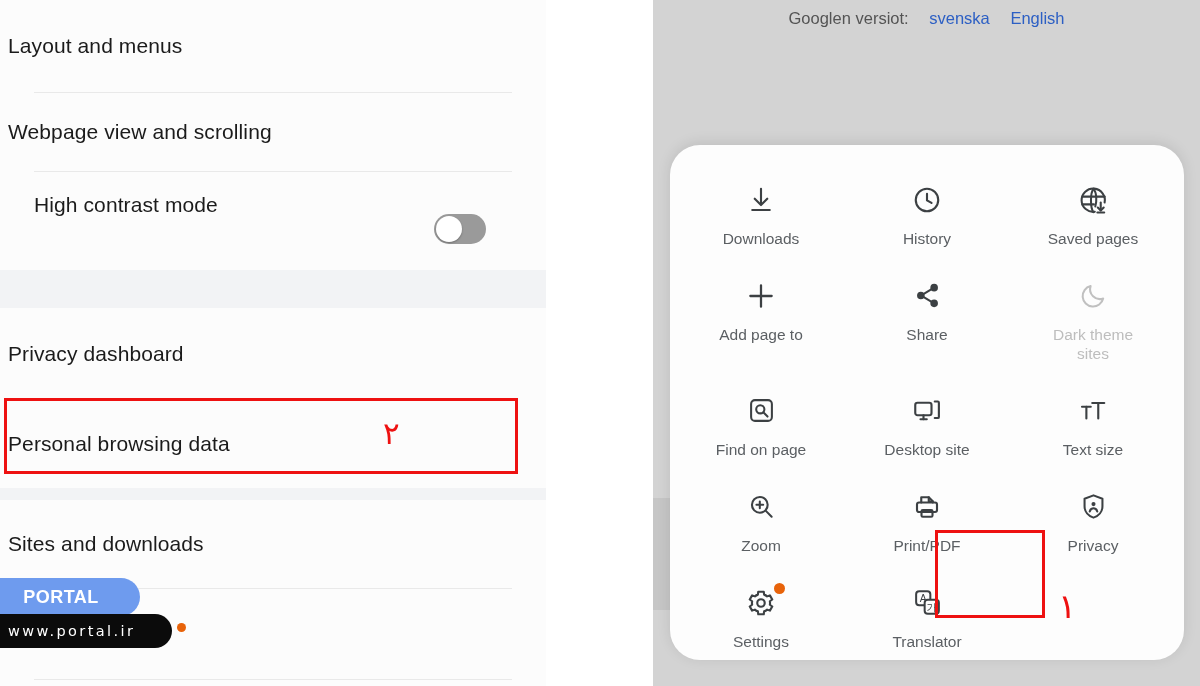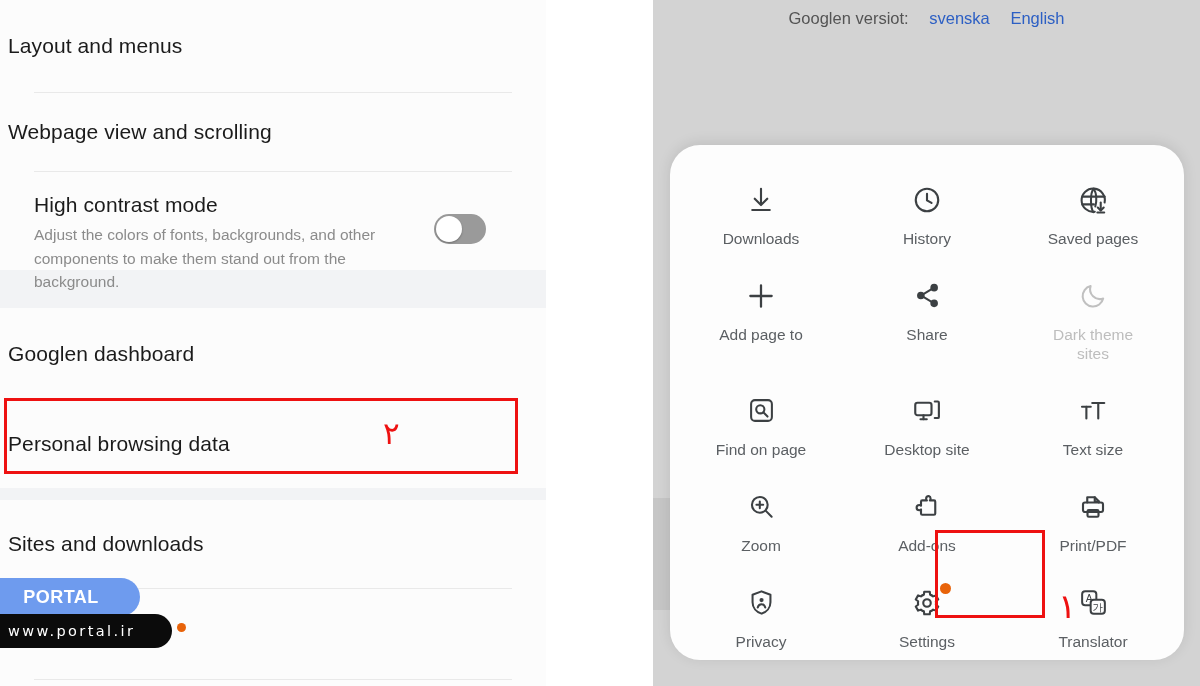--- a/index.html
+++ b/index.html
@@ -148,31 +148,30 @@
       <div class="row-title">Layout and menus</div>
     </div>
     <div class="divider" style="margin-left:60px;margin-right:60px;"></div>
     <div class="row" style="height:78px;">
       <div class="row-title">Webpage view and scrolling</div>
     </div>
     <div class="divider" style="margin-left:60px;margin-right:60px;"></div>
     <div class="row" style="height:116px;align-items:flex-start;padding-top:20px;justify-content:space-between;">
       <div style="padding-left:26px;">
         <div class="row-title">High contrast mode</div>
-        <div class="row-sub">Adjust the colors of fonts, backgrounds, and other components to make them stand out from the background.</div>
       </div>
       <div class="toggle" style="margin:22px 52px 0 0;">
         <div class="knob"></div>
       </div>
     </div>
   </div>
 
   <div class="card" style="position:absolute;left:-26px;top:308px;width:598px;height:180px;">
     <div class="row" style="height:92px;">
-      <div class="row-title">Googlen dashboard</div>
+      <div class="row-title">Privacy dashboard</div>
     </div>
     <div class="divider" style="margin-left:60px;margin-right:60px;"></div>
     <div class="row" style="height:87px;">
       <div class="row-title">Personal browsing data</div>
     </div>
   </div>
 
   <div class="card" style="position:absolute;left:-26px;top:500px;width:598px;height:230px;">
     <div class="row" style="height:88px;">
       <div class="row-title">Sites and downloads</div>
@@ -326,28 +325,20 @@
         <div class="menu-icon">
           <svg width="29" height="29" viewBox="0 0 24 24" fill="none" stroke="currentColor" stroke-width="1.7" stroke-linecap="round" stroke-linejoin="round">
             <circle cx="10.6" cy="10.6" r="6.5"></circle>
             <path d="M15.4 15.4 20.4 20.4"></path>
             <path d="M10.6 7.8v5.6M7.8 10.6h5.6"></path>
           </svg>
         </div>
         <div class="menu-label">Zoom</div>
       </div>
 
-      <div class="menu-item">
-        <div class="menu-icon">
-          <svg width="30" height="30" viewBox="0 0 24 24" fill="none" stroke="currentColor" stroke-width="1.7" stroke-linecap="round" stroke-linejoin="round">
-            <path d="M13.4 3.2a2.1 2.1 0 0 0-2.1 2.1c0 .55.2 1 .55 1.4H8.2a1 1 0 0 0-1 1v3.2c-.4-.35-.85-.55-1.4-.55a2.1 2.1 0 0 0 0 4.2c.55 0 1-.2 1.4-.55v3.2a1 1 0 0 0 1 1h9.4a1 1 0 0 0 1-1V7.7a1 1 0 0 0-1-1h-3.3c.35-.4.55-.85.55-1.4a2.1 2.1 0 0 0-1.45-2.1z"></path>
-          </svg>
-        </div>
-        <div class="menu-label">Add-ons</div>
-      </div>
 
       <div class="menu-item">
         <div class="menu-icon">
           <svg width="30" height="30" viewBox="0 0 24 24" fill="none" stroke="currentColor" stroke-width="1.7" stroke-linecap="round" stroke-linejoin="round">
             <path d="M7.4 8.4V4.2h6l3.2 3.2v1"></path>
             <path d="M13.4 4.2v3.4h3.2"></path>
             <path d="M5.6 8.4h12.8a1.6 1.6 0 0 1 1.6 1.6v4.4a1.6 1.6 0 0 1-1.6 1.6H5.6A1.6 1.6 0 0 1 4 14.4V10a1.6 1.6 0 0 1 1.6-1.6z"></path>
             <rect x="7.6" y="14.4" width="8.8" height="5.4" rx="1"></rect>
           </svg>
         </div>

